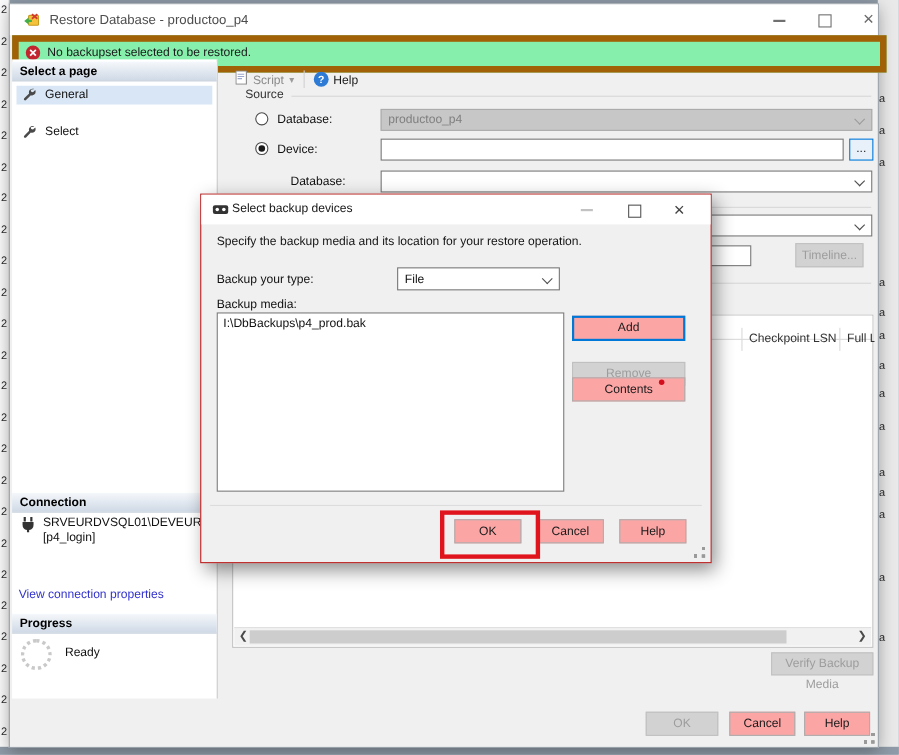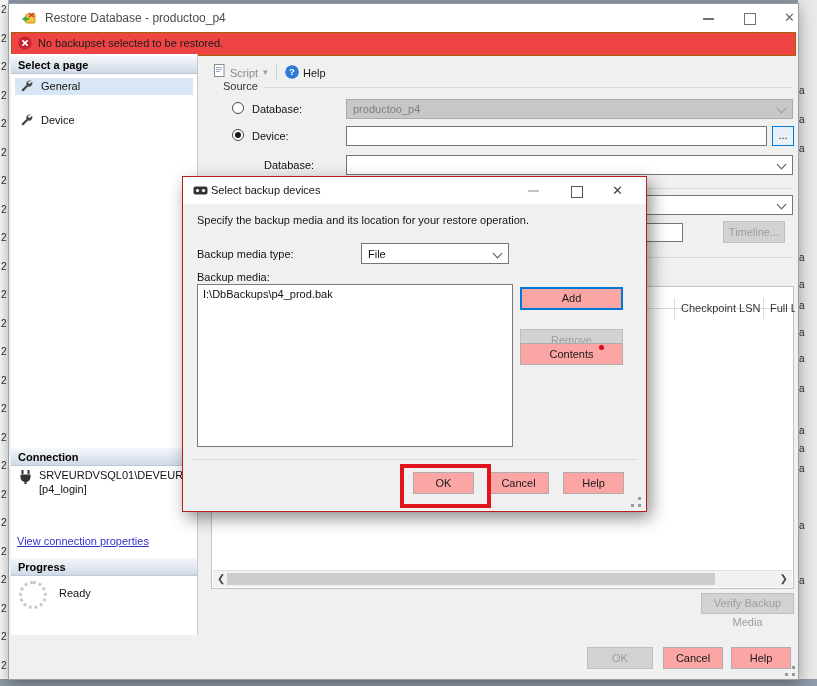--- a/index.html
+++ b/index.html
@@ -18,32 +18,32 @@
   .bg-bottom{left:0;top:679px;width:817px;height:7px;background:#8e9aa7;z-index:0}
 
   
   .win{left:8px;top:3px;width:789px;height:675px;background:#f0f0f0;border:1px solid #98a0a8;box-shadow:0 4px 14px rgba(0,0,0,.35);z-index:1}
   .titlebar{left:0;top:0;width:100%;height:28px;background:#fff}
   .title-text{left:36px;top:0;line-height:28px;font-size:12px;color:#4d4d4d;white-space:nowrap}
   .ctl-min{width:11px;height:2px;background:#707070}
   .ctl-max{width:10px;height:10px;border:1px solid #707070}
   .ctl-x{font-size:13px;color:#6a6a6a;line-height:16px}
 
-  .warnbar{left:2px;top:28px;width:783px;height:22px;background:#ef4444;border:1px solid #a16207}
+  .warnbar{left:2px;top:28px;width:783px;height:22px;background:#86efac;border:6px solid #a16207}
   .warn-text{left:26px;top:0;line-height:20px;color:#1a1a1a}
 
   .sidebar{left:2px;top:50px;width:186px;height:581px;background:#fff;border-right:1px solid #c9c9c9}
   .hdr{left:0;width:186px;height:18px;background:linear-gradient(#f5f8fb,#cfd9e6);border-bottom:1px solid #bfc9d6;
        font-weight:bold;line-height:18px;padding-left:7px;box-sizing:border-box;color:#000;white-space:nowrap}
   .page-item{left:4px;width:178px;height:17px;line-height:17px}
   .page-item.sel{background:#d8e6f5}
   .page-icon{position:absolute;left:6px;top:2px}
   .page-label{position:absolute;left:26px;top:0}
   .conn-text{left:28px;width:150px;line-height:14px;white-space:nowrap}
-  .link{color:#3333cc;text-decoration:underline;white-space:nowrap}
+  .link{color:#3333cc;white-space:nowrap}
   .spinner{width:22px;height:22px;border:3px dotted #c9c9c9;border-radius:50%}
 
   
   .gline{height:1px;background:#d8d8d8}
   .radio{width:12px;height:12px;border:1px solid #4a4a4a;border-radius:50%;background:#fff;box-sizing:border-box}
   .radio.on::after{content:"";position:absolute;left:2px;top:2px;width:6px;height:6px;border-radius:50%;background:#1a1a1a}
   .combo{background:#fff;border:1px solid #767676;box-sizing:border-box}
   .combo .val{position:absolute;left:6px;top:0;line-height:19px;white-space:nowrap}
   .combo.disabled{background:#c7c7c7;border-color:#ababab}
   .combo.disabled .val{color:#7f7f7f}
@@ -158,21 +158,21 @@
           </svg>
       </span>
       <span class="page-label">General</span>
     </div>
     <div class="abs page-item" style="top:58px">
       <span class="page-icon">
         <svg width="12" height="12" viewBox="0 0 16 16">
             <path fill="#4a4a4a" d="M13.6 1.3c-1.7-.9-3.9-.6-5.3.8-1.2 1.2-1.6 3-1 4.5L1.4 12.4c-.6.6-.6 1.6 0 2.2.6.6 1.6.6 2.2 0l5.8-5.9c1.5.6 3.3.2 4.5-1 1.4-1.4 1.7-3.6.8-5.3L12 5.1l-2.2-.7-.6-2.2z"></path>
           </svg>
       </span>
-      <span class="page-label">Device</span>
+      <span class="page-label">Select</span>
     </div>
 
     <div class="abs hdr" style="top:394px">Connection</div>
     <span class="abs" style="left:8px;top:416px">
       <svg width="13" height="14" viewBox="0 0 13 14">
         <path d="M3.5 0v4M9.5 0v4" stroke="#333" stroke-width="2"></path>
         <path d="M1.5 4.5h10V7a5 5 0 0 1-4 4.9V14h-2v-2.1A5 5 0 0 1 1.5 7z" fill="#333"></path>
       </svg>
     </span>
     <div class="abs conn-text" style="top:414px">SRVEURDVSQL01\DEVEUR</div>
@@ -262,21 +262,21 @@
         </svg>
     </span>
     <span class="abs dlg-title-text">Select backup devices</span>
     <span class="abs ctl-min" style="left:345px;top:13px;background:#c2c2c2"></span>
     <span class="abs ctl-max" style="left:388px;top:9px;border-color:#555"></span>
     <span class="abs ctl-x" style="left:429px;top:6px;color:#444">✕</span>
   </div>
 
   <div class="abs" style="left:14px;top:37px;color:#151515">Specify the backup media and its location for your restore operation.</div>
 
-  <span class="abs" style="left:14px;top:71px">Backup media type:</span>
+  <span class="abs" style="left:14px;top:71px">Backup your type:</span>
   <div class="abs combo" style="left:178px;top:66px;width:148px;height:21px">
     <span class="val" style="line-height:20px">File</span>
     <span class="chev" style="top:6px"></span>
   </div>
 
   <span class="abs" style="left:14px;top:94px">Backup media:</span>
   <div class="abs listbox" style="left:14px;top:107px;width:316px;height:163px">
     <div class="list-item">I:\DbBackups\p4_prod.bak</div>
   </div>
 

